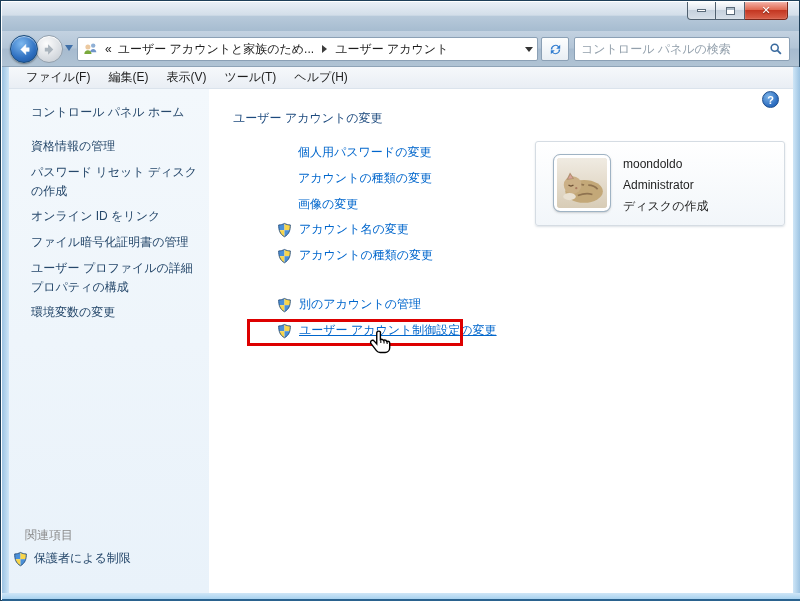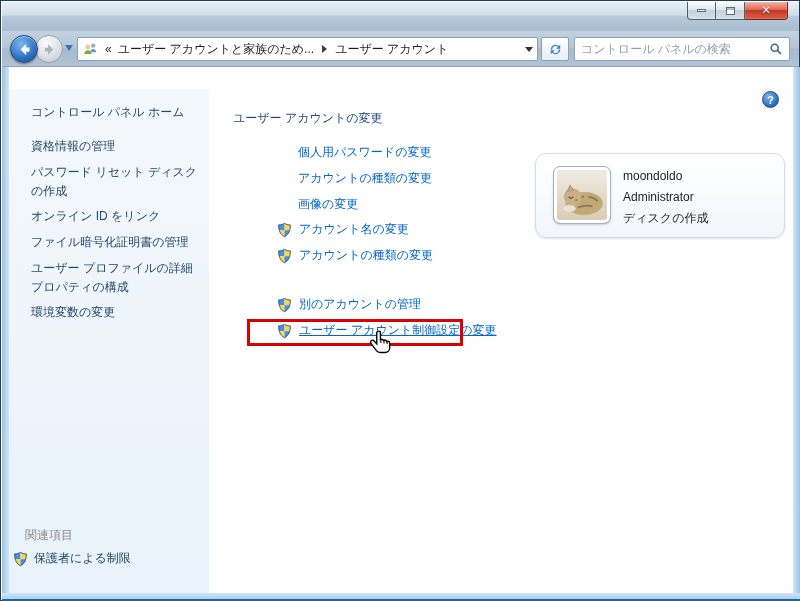--- a/index.html
+++ b/index.html
@@ -90,22 +90,22 @@
   .highlight-box { position:absolute; left:38px; top:230px; width:216px; height:27px;
     border:3px solid #dd0000; pointer-events:none; }
 
   .help-btn { position:absolute; left:761px; top:90px; width:17px; height:17px; border-radius:50%;
     background:radial-gradient(circle at 35% 30%, #7cb3e8, #2a6bbf 70%);
     border:1px solid #1d4d8c; color:#fff; font-weight:bold; font-size:11px;
     display:flex; align-items:center; justify-content:center; }
 
   
   .account-panel { position:absolute; left:326px; top:52px; width:250px; height:85px;
-    background:linear-gradient(#ffffff,#f2f6fa); border:1px solid #d5dce3; border-radius:11px;
-    box-shadow:0 1px 2px rgba(120,140,160,.25);margin-top:12px; }
+    background:linear-gradient(#ffffff,#f2f6fa); border:1px solid #d5dce3; border-radius:3px;
+    box-shadow:0 1px 2px rgba(120,140,160,.25); }
   .avatar { position:absolute; left:18px; top:13px; width:56px; height:56px;
     border:3px solid #fff; border-radius:6px; outline:1px solid #9fb3c4;
     box-shadow:0 1px 3px rgba(0,0,0,.35); overflow:hidden; background:#e3ddd0; }
   .acct-text { position:absolute; left:87px; top:12px; line-height:21px; color:#1e1e1e; }
 
   .cursor-hand { position:absolute; left:160px; top:240px; width:26px; height:30px; pointer-events:none; }
 </style>
 </head>
 <body>
 
@@ -178,20 +178,27 @@
 
     <div class="searchbox">
       <input type="text" placeholder="コントロール パネルの検索" style="">
       <svg width="14" height="14" viewBox="0 0 16 16">
         <circle cx="6.5" cy="6.5" r="4" fill="none" stroke="#3a6a9e" stroke-width="1.8"></circle>
         <line x1="9.6" y1="9.6" x2="13.6" y2="13.6" stroke="#3a6a9e" stroke-width="2"></line>
       </svg>
     </div>
   </div>
 
+  <div class="menubar">
+    <span class="menu-item">ファイル(F)</span>
+    <span class="menu-item">編集(E)</span>
+    <span class="menu-item">表示(V)</span>
+    <span class="menu-item">ツール(T)</span>
+    <span class="menu-item">ヘルプ(H)</span>
+  </div>
 
   <div class="frame-left"></div>
   <div class="frame-right"></div>
   <div class="frame-bottom"></div>
 
   <div class="sidebar">
     <div class="side-link" style="top:14px">コントロール パネル ホーム</div>
     <div class="side-link" style="top:48px">資格情報の管理</div>
     <div class="side-link" style="top:74px">パスワード リセット ディスクの作成</div>
     <div class="side-link" style="top:118px">オンライン ID をリンク</div>

